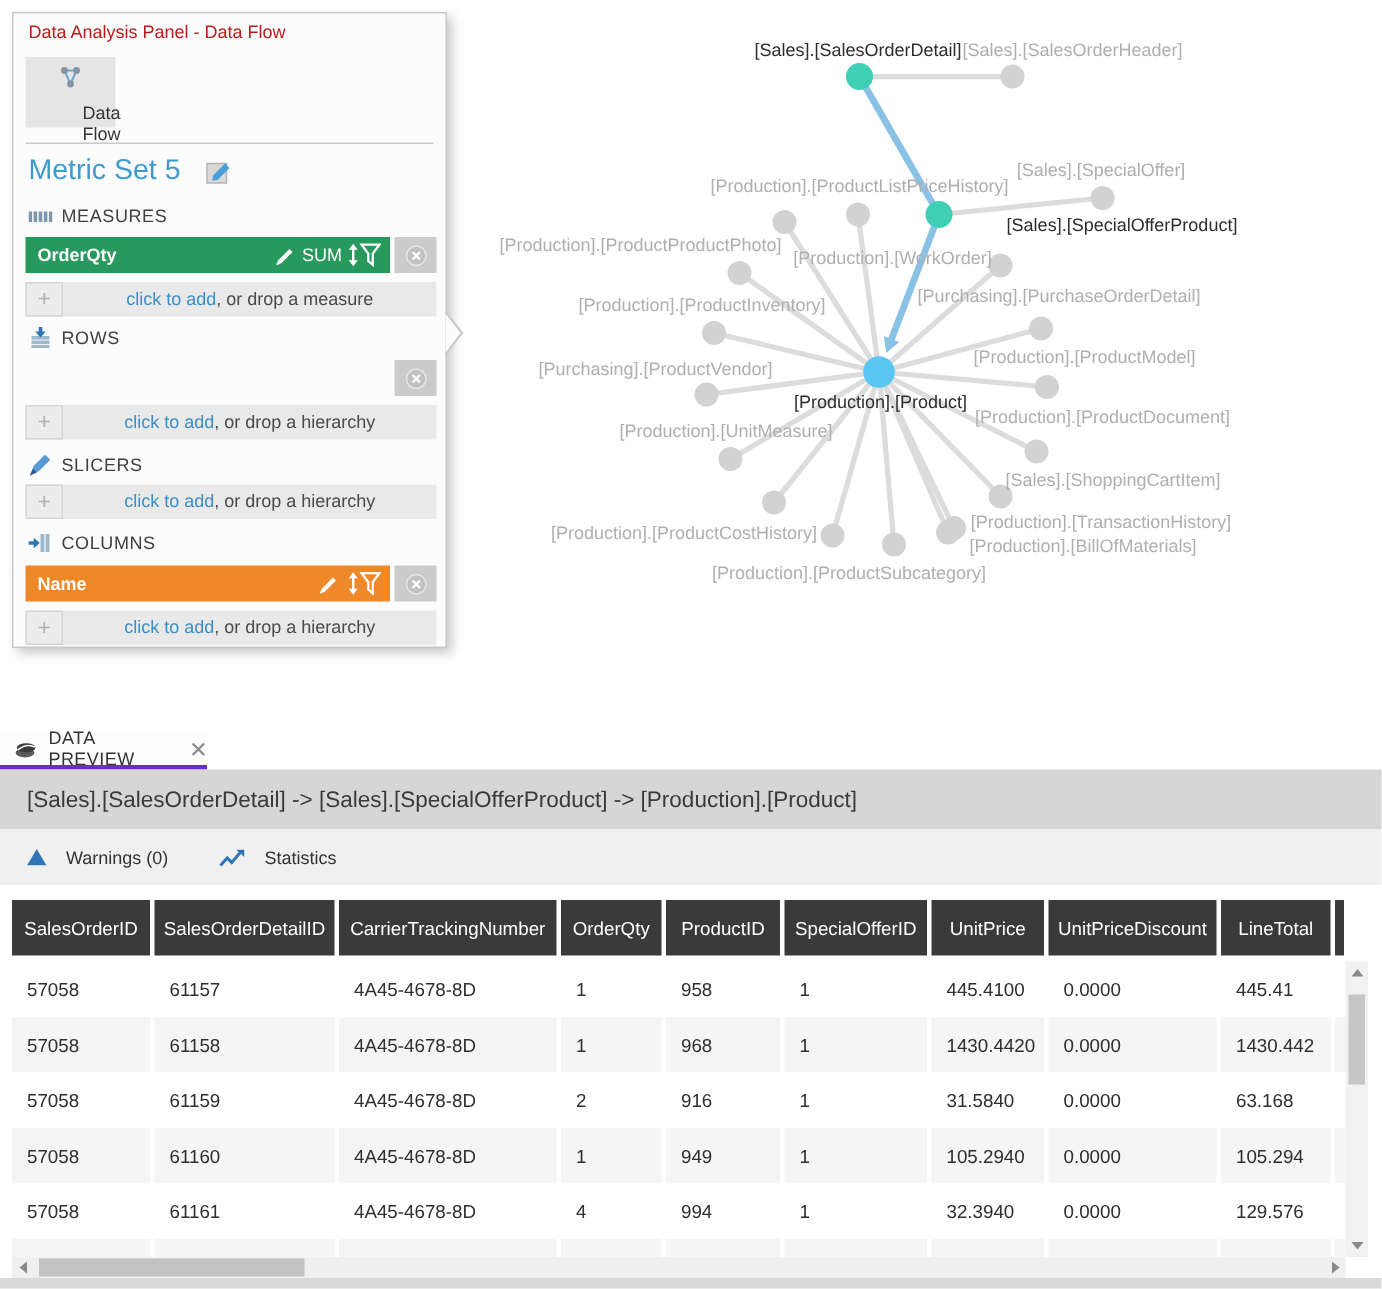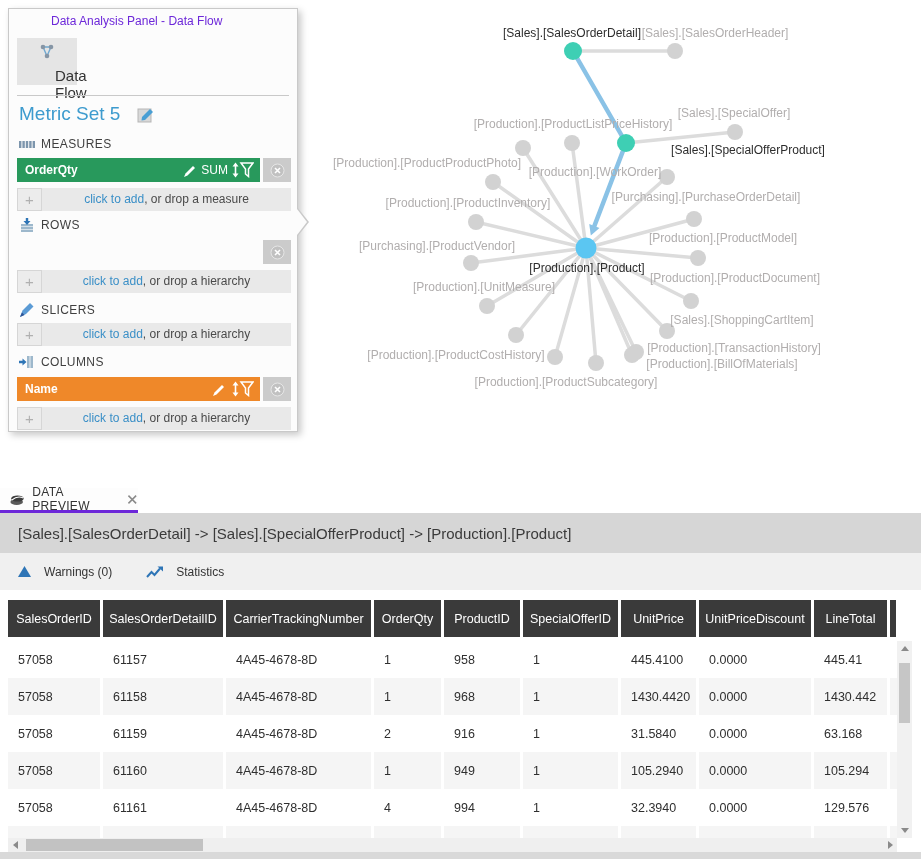--- a/index.html
+++ b/index.html
@@ -3,23 +3,23 @@
 <meta charset="utf-8">
 <style>
   * { margin:0; padding:0; box-sizing:border-box; }
   html,body { width:921px; height:859px; }
   body { font-family:"Liberation Sans","DejaVu Sans",sans-serif; background:#fff; position:relative; overflow:hidden; }
   #app { position:absolute; inset:0; width:921px; height:859px; }
 
   
   #left-panel{ position:absolute; left:8px; top:8px; width:290px; height:424px;
     background:#fcfcfc; border:1px solid #c9c9c9; box-shadow:3px 3px 7px rgba(0,0,0,.22); z-index:5;}
-  .panel-title{ position:absolute; left:10px; top:5px; font-size:12px; color:#6d28d9;margin-left:32px; }
+  .panel-title{ position:absolute; left:10px; top:5px; font-size:12px; color:#b91c1c; }
   .tile{ position:absolute; left:8px; top:29px; width:60px; height:47px; background:#e5e5e5; text-align:center; cursor:pointer;}
-  .tile .tlabel{ font-size:15px; color:#333; display:block; margin-top:2px;padding-left:38px;}
+  .tile .tlabel{ font-size:12px; color:#333; display:block; margin-top:2px;padding-left:38px;}
   .tile svg{ margin-top:5px; }
   .divider{ position:absolute; left:8px; right:8px; top:86px; border-top:1px solid #c9c9c9; }
   .metric-title{ position:absolute; left:10px; top:94px; font-size:19px; color:#3d9bce; }
   .metric-edit{ position:absolute; left:128px; top:96px; cursor:pointer;}
   .sec-label{ position:absolute; left:10px; font-size:12px; color:#3f3f3f; letter-spacing:.4px; display:flex; align-items:center; gap:6px;}
   .pill{ position:absolute; left:8px; width:243px; height:24px; color:#fff; font-size:12px; font-weight:700;
     display:flex; align-items:center; padding:0 6px 0 8px; cursor:grab;}
   .pill .spacer{ flex:1; }
   .pill .agg{ font-weight:400; font-size:12px; margin:0 4px; }
   .pill-green{ background:#28995c; }

